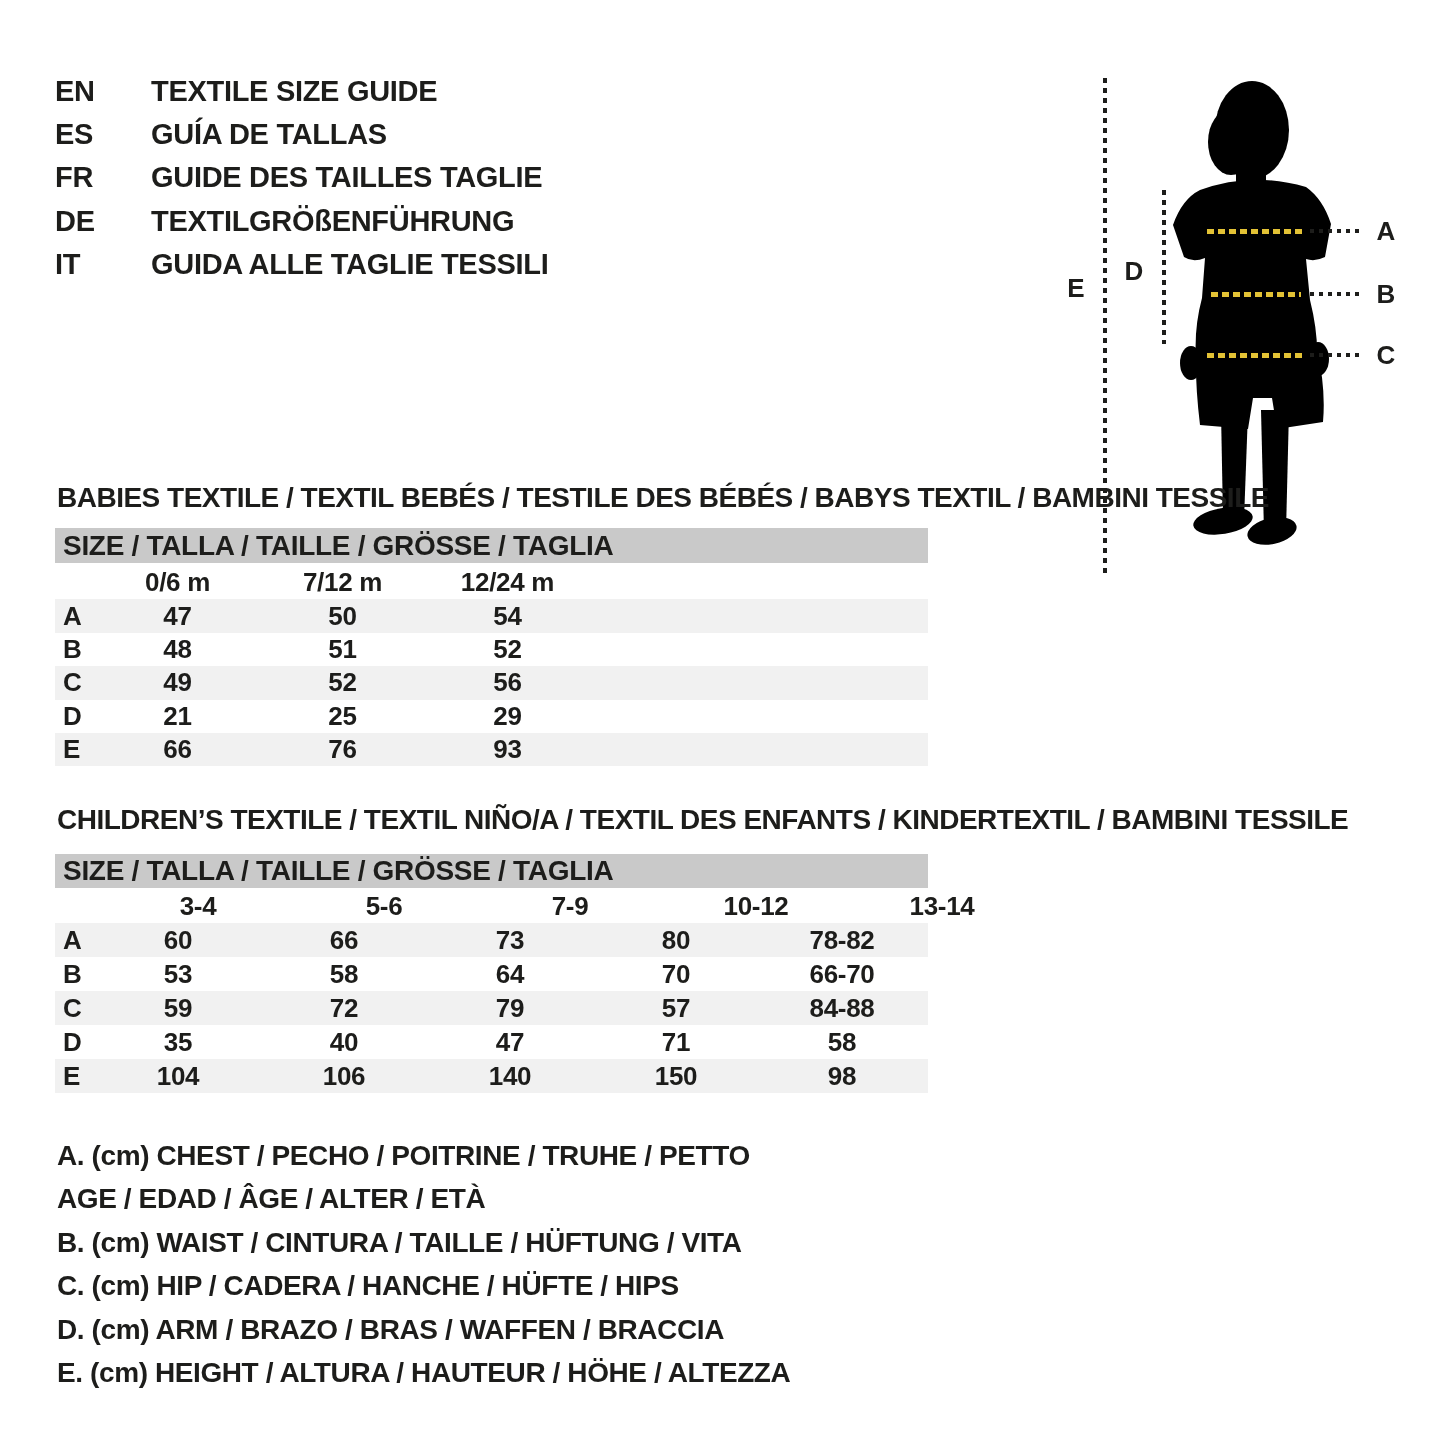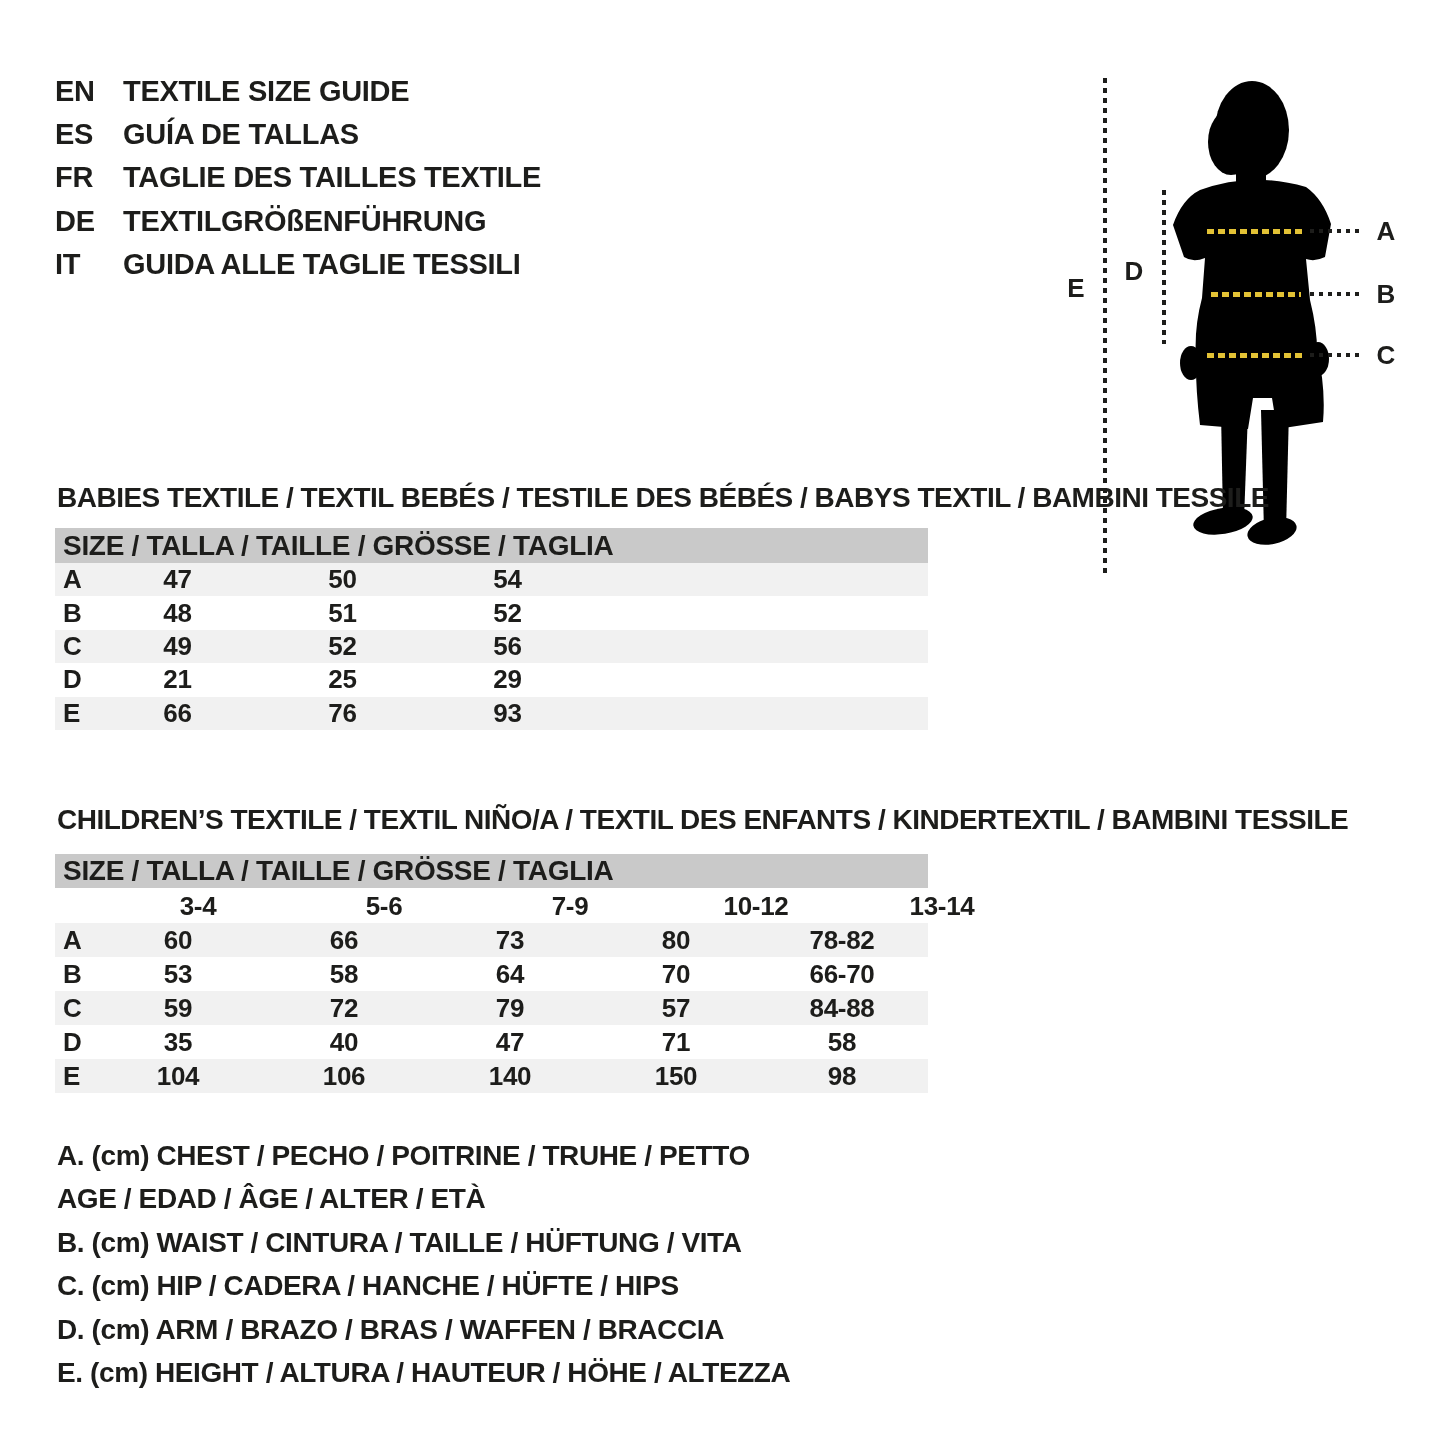--- a/index.html
+++ b/index.html
@@ -6,21 +6,21 @@
   .page {
     position:relative; width:1445px; height:1445px; background:#ffffff;
     font-family:"Liberation Sans", sans-serif;
     color:var(--text-color, #1d1d1b);
     font-weight:bold;
     overflow:hidden;
   }
   .abs { position:absolute; }
 
   
-  .lang-row { display:flex; align-items:center; height:43.2px; font-size:29px; letter-spacing:-0.3px; }
+  .lang-row { display:flex; align-items:center; height:43.2px; font-size:29px; letter-spacing:-0.3px;gap:28px; }
   .lang-code { width:68px; flex:0 0 68px; }
 
   
   .section-title { font-size:28px; letter-spacing:-0.5px; white-space:nowrap; }
 
   
   .size-bar {
     background:var(--header-gray, #c9c9c9);
     width:873px; height:35px; box-sizing:border-box;
     display:flex; align-items:center; padding-left:8px;
@@ -62,21 +62,21 @@
     <div class="lang-row">
       <div class="lang-code">EN</div>
       <div class="lang-title">TEXTILE SIZE GUIDE</div>
     </div>
     <div class="lang-row">
       <div class="lang-code">ES</div>
       <div class="lang-title">GUÍA DE TALLAS</div>
     </div>
     <div class="lang-row">
       <div class="lang-code">FR</div>
-      <div class="lang-title">TAGLIE DES TAILLES TEXTILE</div>
+      <div class="lang-title">GUIDE DES TAILLES TAGLIE</div>
     </div>
     <div class="lang-row">
       <div class="lang-code">DE</div>
       <div class="lang-title">TEXTILGRÖßENFÜHRUNG</div>
     </div>
     <div class="lang-row">
       <div class="lang-code">IT</div>
       <div class="lang-title">GUIDA ALLE TAGLIE TESSILI</div>
     </div>
   </div>
@@ -112,20 +112,26 @@
   <div class="abs fig-label" style="left:1370px; top:340px;">C</div>
   <div class="abs fig-label" style="left:1118px; top:256px;">D</div>
   <div class="abs fig-label" style="left:1060px; top:273px;">E</div>
 
   <div class="abs section-title" style="left:57px; top:482px;">BABIES TEXTILE / TEXTIL BEBÉS / TESTILE DES BÉBÉS / BABYS TEXTIL / BAMBINI TESSILE</div>
 
   <div class="abs babies" style="left:55px; top:528px;">
     <div class="size-bar">
       <span>SIZE / TALLA / TAILLE / GRÖSSE / TAGLIA</span>
     </div>
+    <div class="trow" style="margin-top:3px;">
+      <div class="cell-letter"></div>
+      <div class="cell-val">0/6 m</div>
+      <div class="cell-val">7/12 m</div>
+      <div class="cell-val">12/24 m</div>
+    </div>
     <div class="trow striped">
       <div class="cell-letter">A</div>
       <div class="cell-val">47</div>
       <div class="cell-val">50</div>
       <div class="cell-val">54</div>
     </div>
     <div class="trow">
       <div class="cell-letter">B</div>
       <div class="cell-val">48</div>
       <div class="cell-val">51</div>

